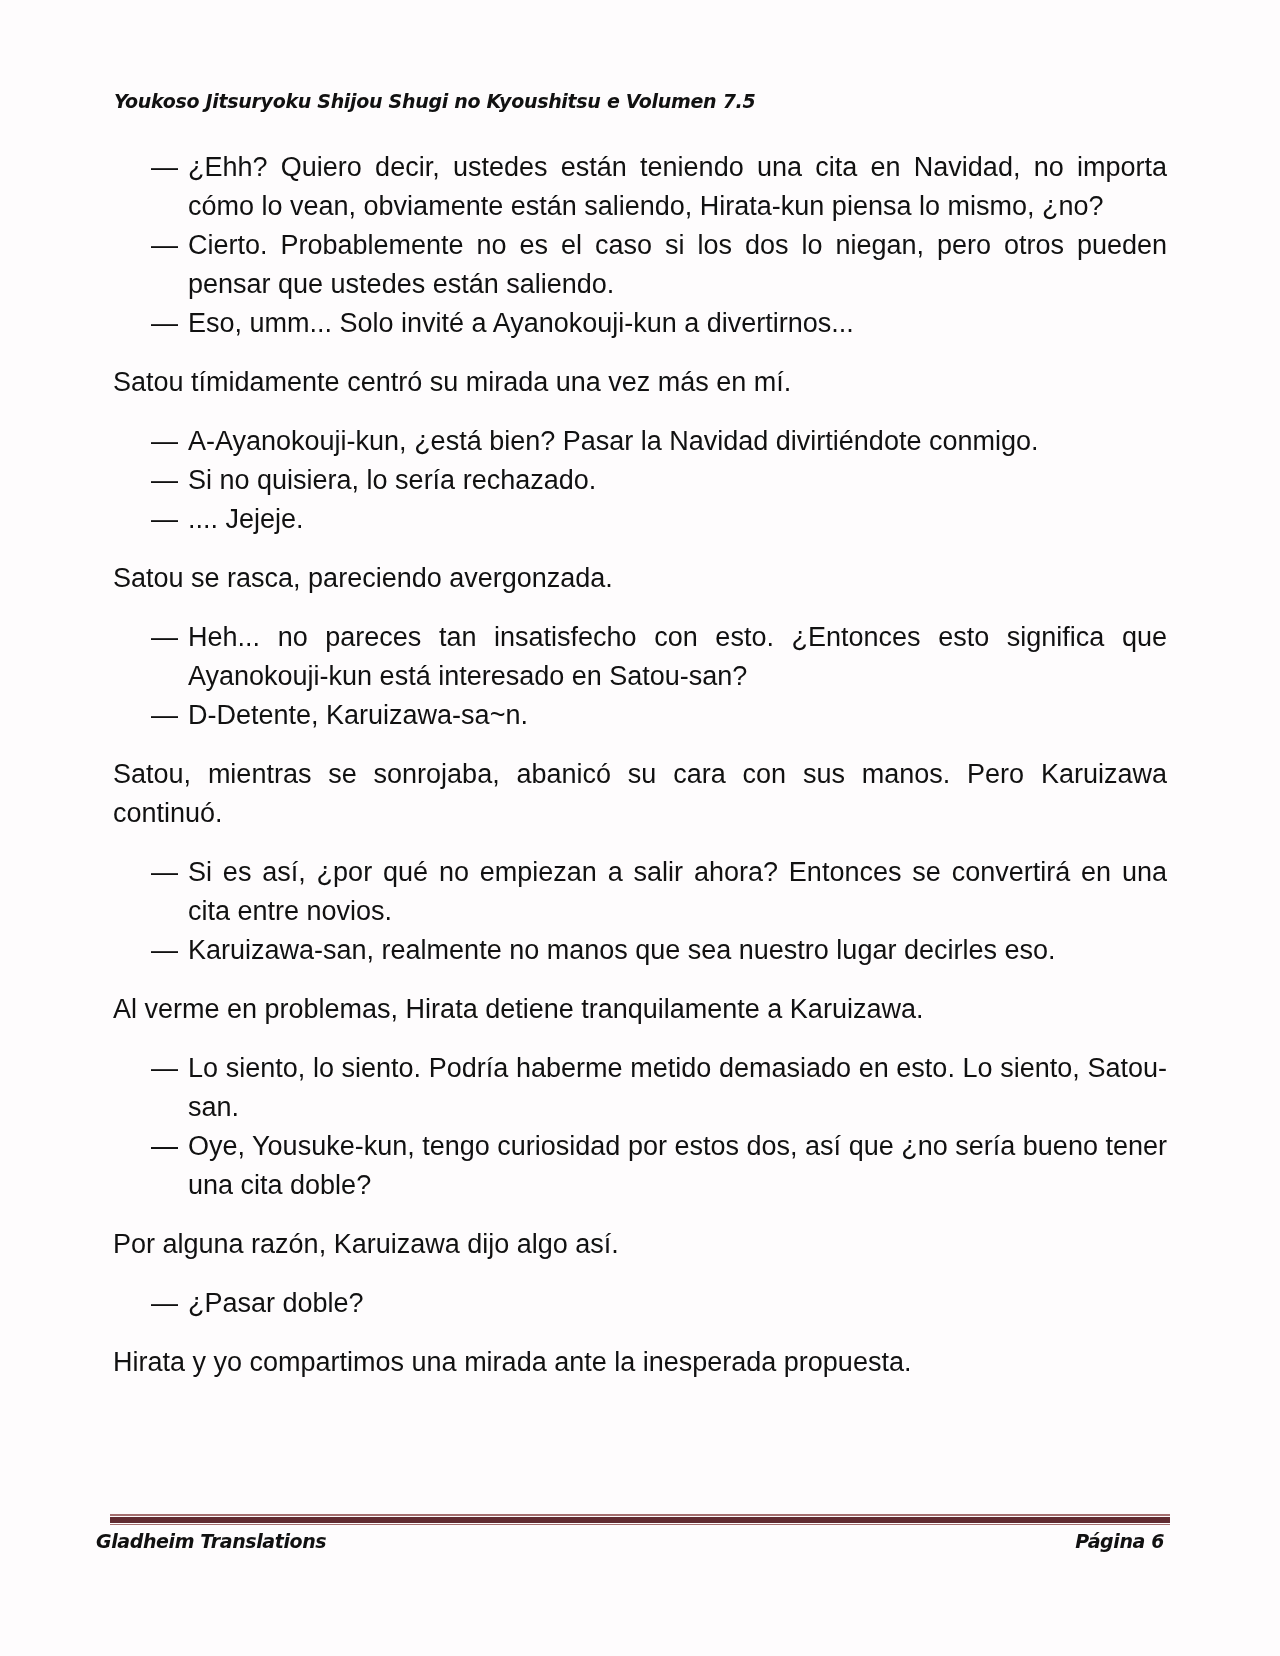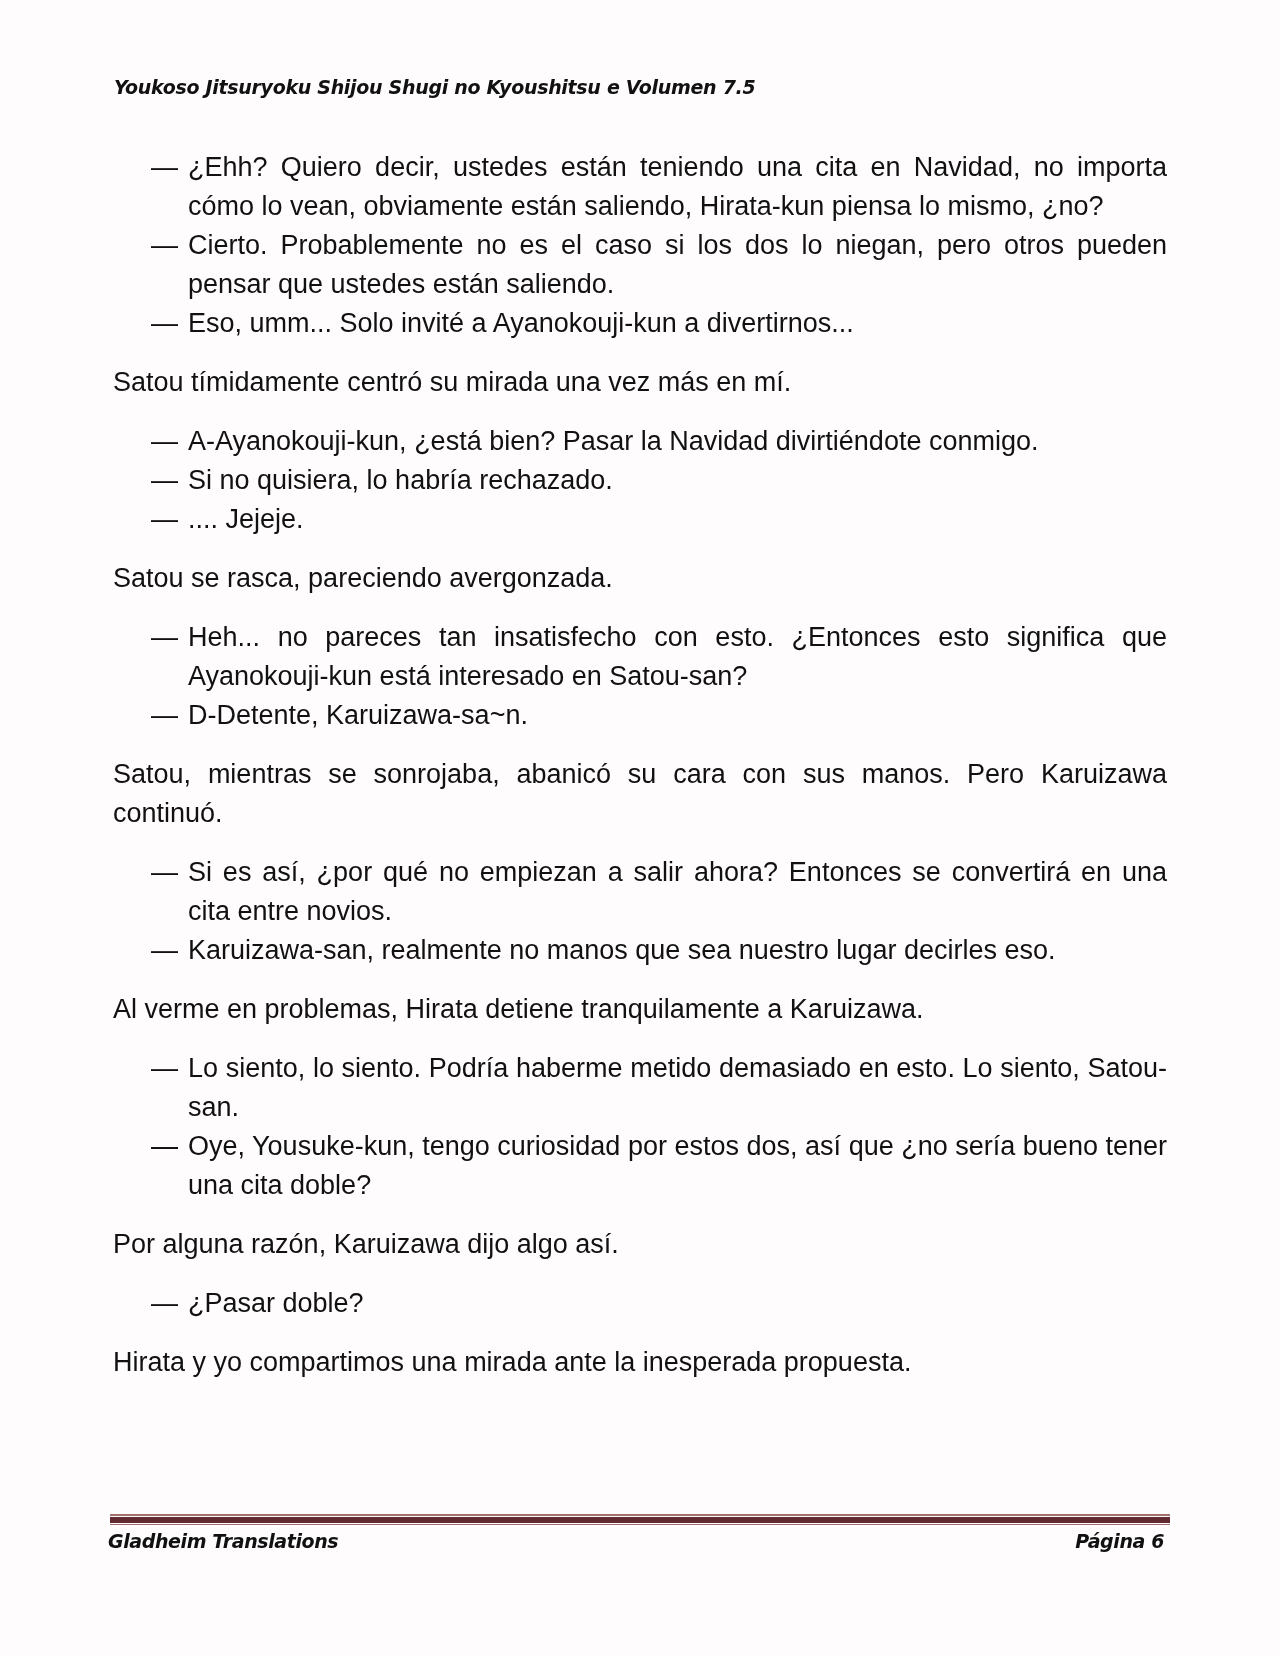--- a/index.html
+++ b/index.html
@@ -1,21 +1,21 @@
 <!DOCTYPE html>
 <html><head>
 <meta charset="utf-8">
 <style>
   html, body { margin: 0; padding: 0; }
   body {
     width: 1280px; height: 1656px; background: #fefcfd; position: relative; overflow: hidden;
     font-family: "Liberation Sans", sans-serif; color: #111;
   }
   .header {
-    position: absolute; left: 114px; top: 76px;
+    position: absolute; left: 114px; top: 90px;
     font-family: "DejaVu Sans", sans-serif; font-weight: bold; font-style: italic;
     font-size: 19px; letter-spacing: -0.3px; color: #111;
   }
   .content {
     position: absolute; left: 113px; top: 148px; width: 1054px;
     font-size: 27px; line-height: 39px;
   }
   .content p { margin: 0 0 20px 0; text-align: justify; }
   .dialog { margin: 0 0 20px 0; }
   .dline {
@@ -26,38 +26,38 @@
     position: absolute; left: 110px; width: 1060px; top: 1514px;
   }
   .footer-rule .thin { height: 2px; background: #a56f6f; }
   .footer-rule .thick { height: 6px; background: #612b31; margin-top: 1px; }
   .footer-rule .thin2 { height: 1px; background: #a56f6f; margin-top: 1px; }
   .footer-left, .footer-right {
     position: absolute; top: 1530px;
     font-family: "DejaVu Sans", sans-serif; font-weight: bold; font-style: italic;
     font-size: 19px; letter-spacing: -0.4px; color: #111;
   }
-  .footer-left { left: 108px; }
+  .footer-left { left: 96px; }
   .footer-right { right: 116px; }
 </style>
 </head>
 <body>
 
 <div class="header">Youkoso Jitsuryoku Shijou Shugi no Kyoushitsu e Volumen 7.5</div>
 
 <div class="content" id="content">
     <div class="dialog">
       <div class="dline"><span class="dash">—</span><span>¿Ehh? Quiero decir, ustedes están teniendo una cita en Navidad, no importa cómo lo vean, obviamente están saliendo, Hirata-kun piensa lo mismo, ¿no?</span></div>
       <div class="dline"><span class="dash">—</span><span>Cierto. Probablemente no es el caso si los dos lo niegan, pero otros pueden pensar que ustedes están saliendo.</span></div>
       <div class="dline"><span class="dash">—</span><span>Eso, umm... Solo invité a Ayanokouji-kun a divertirnos...</span></div>
     </div>
     <p>Satou tímidamente centró su mirada una vez más en mí.</p>
     <div class="dialog">
       <div class="dline"><span class="dash">—</span><span>A-Ayanokouji-kun, ¿está bien? Pasar la Navidad divirtiéndote conmigo.</span></div>
-      <div class="dline"><span class="dash">—</span><span>Si no quisiera, lo habría rechazado.</span></div>
+      <div class="dline"><span class="dash">—</span><span>Si no quisiera, lo sería rechazado.</span></div>
       <div class="dline"><span class="dash">—</span><span>.... Jejeje.</span></div>
     </div>
     <p>Satou se rasca, pareciendo avergonzada.</p>
     <div class="dialog">
       <div class="dline"><span class="dash">—</span><span>Heh... no pareces tan insatisfecho con esto. ¿Entonces esto significa que Ayanokouji-kun está interesado en Satou-san?</span></div>
       <div class="dline"><span class="dash">—</span><span>D-Detente, Karuizawa-sa~n.</span></div>
     </div>
     <p>Satou, mientras se sonrojaba, abanicó su cara con sus manos. Pero Karuizawa continuó.</p>
     <div class="dialog">
       <div class="dline"><span class="dash">—</span><span>Si es así, ¿por qué no empiezan a salir ahora? Entonces se convertirá en una cita entre novios.</span></div>

